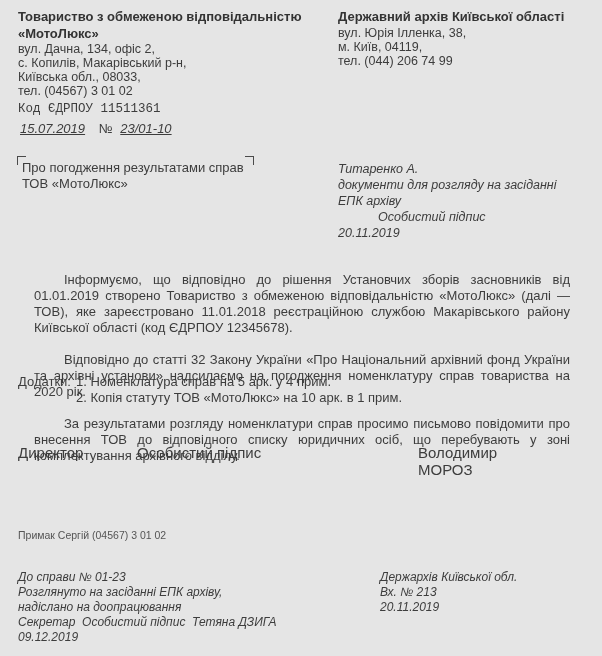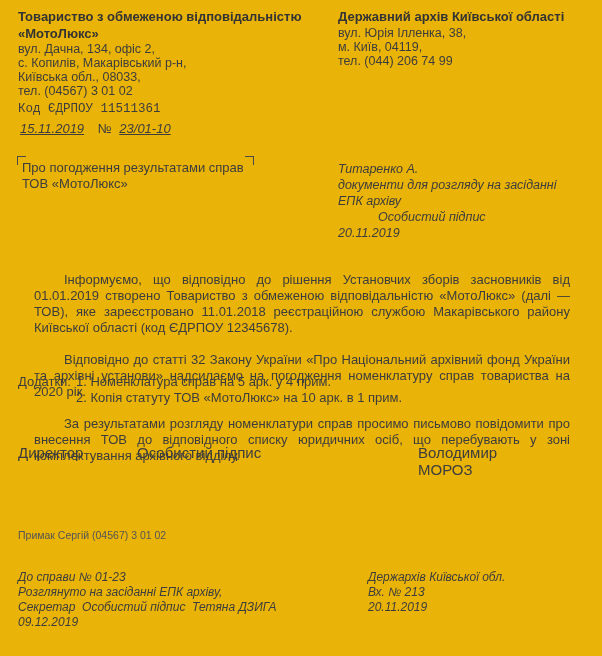--- a/index.html
+++ b/index.html
@@ -1,20 +1,20 @@
 <!DOCTYPE html>
 <html><head>
 <meta charset="utf-8">
 <style>
   html, body { margin: 0; padding: 0; background: #ffffff; }
   .page {
     position: relative;
     width: 602px;
     height: 656px;
-    background: #eab308;
+    background: #e5e5e5;
     font-family: "Liberation Sans", sans-serif;
     color: #3d3d3d;
     overflow: hidden;
   }
   .blk { position: absolute; }
   .b { font-weight: bold; color: #333333; }
   .i { font-style: italic; }
   .u { text-decoration: underline; }
 
   
@@ -52,21 +52,21 @@
   .sig-pos  { left: 18px; }
   .sig-sign { left: 137px; }
   .sig-name { left: 418px; }
 
   
   .executor { left: 18px; top: 529px; font-size: 10.5px; color: #555555; text-align: center; }
 
   
   .case-note { left: 18px; top: 570px; width: 330px; font-size: 12px; line-height: 15px; font-style: italic; }
   .case-note .pre { white-space: pre-wrap; }
-  .reg-note { left: 368px; top: 570px; width: 200px; font-size: 12px; line-height: 15px; font-style: italic; }
+  .reg-note { left: 380px; top: 570px; width: 200px; font-size: 12px; line-height: 15px; font-style: italic; }
 </style>
 </head>
 <body>
 
 <div class="page">
 
   <div class="blk sender">
     <div class="b name">Товариство з обмеженою відповідальністю</div>
     <div class="b name">«МотоЛюкс»</div>
     <div>вул. Дачна, 134, офіс 2,</div>
@@ -77,21 +77,21 @@
   </div>
 
   <div class="blk recipient">
     <div class="b name">Державний архів Київської області</div>
     <div>вул. Юрія Ілленка, 38,</div>
     <div>м. Київ, 04119,</div>
     <div>тел. (044) 206 74 99</div>
   </div>
 
   <div class="blk ref-line">
-    <span class="i u">15.11.2019</span>
+    <span class="i u">15.07.2019</span>
     <span class="num-sign">№</span>
     <span class="i u">23/01-10</span>
   </div>
 
   <span class="corner corner-left"></span>
   <span class="corner corner-right"></span>
   <div class="blk subject">
     <div>Про погодження результатами справ</div>
     <div>ТОВ «МотоЛюкс»</div>
   </div>
@@ -122,20 +122,21 @@
     <span class="sig-pos">Директор</span>
     <span class="sig-sign">Особистий підпис</span>
     <span class="sig-name">Володимир МОРОЗ</span>
   </div>
 
   <div class="blk executor">Примак Сергій (04567) 3 01 02</div>
 
   <div class="blk case-note">
     <div>До справи № 01-23</div>
     <div>Розглянуто на засіданні ЕПК архіву,</div>
+    <div>надіслано на доопрацювання</div>
     <div class="pre">Секретар  Особистий підпис  Тетяна ДЗИГА</div>
     <div>09.12.2019</div>
   </div>
 
   <div class="blk reg-note">
     <div>Держархів Київської обл.</div>
     <div>Вх. № 213</div>
     <div>20.11.2019</div>
   </div>
 

